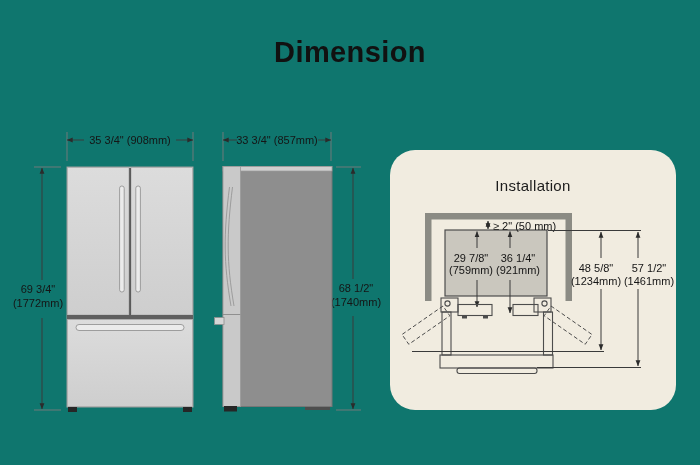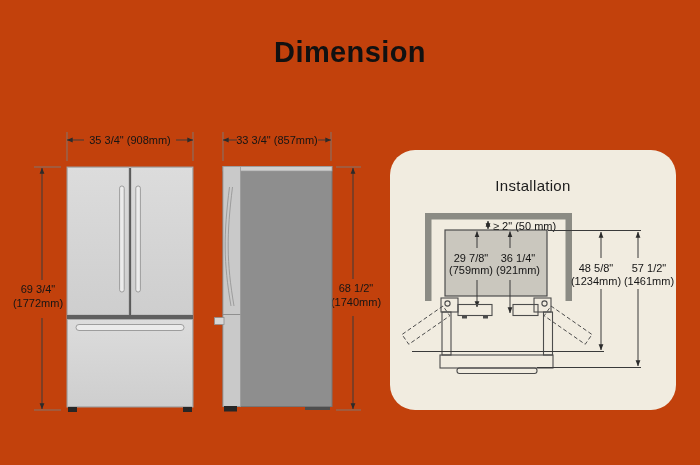--- a/index.html
+++ b/index.html
@@ -1,17 +1,17 @@
 <!DOCTYPE html>
 <html><head>
 <meta charset="utf-8">
 <style>
   html,body{margin:0;padding:0;background:#ffffff;}
   body{width:700px;height:465px;font-family:"Liberation Sans",sans-serif;}
-  .stage{position:relative;width:700px;height:465px;background:#c2410c;overflow:hidden;}
+  .stage{position:relative;width:700px;height:465px;background:#0f766e;overflow:hidden;}
   .page-title{position:absolute;top:36px;left:0;width:100%;text-align:center;
     font-size:29px;font-weight:700;color:#111;letter-spacing:.4px;margin:0;}
   svg.scene{position:absolute;left:0;top:0;}
   .dim{font-size:11px;fill:#151515;}
   .mid{text-anchor:middle;}
   .install-title{font-size:15px;fill:#1b1b1b;letter-spacing:.3px;}
   .dl{stroke:#3a3a3a;stroke-width:1;}
   .ext{stroke:#7c7c7c;stroke-width:.9;}
   .ol{stroke:#4c4c4c;stroke-width:1.1;fill:none;}
 </style>

